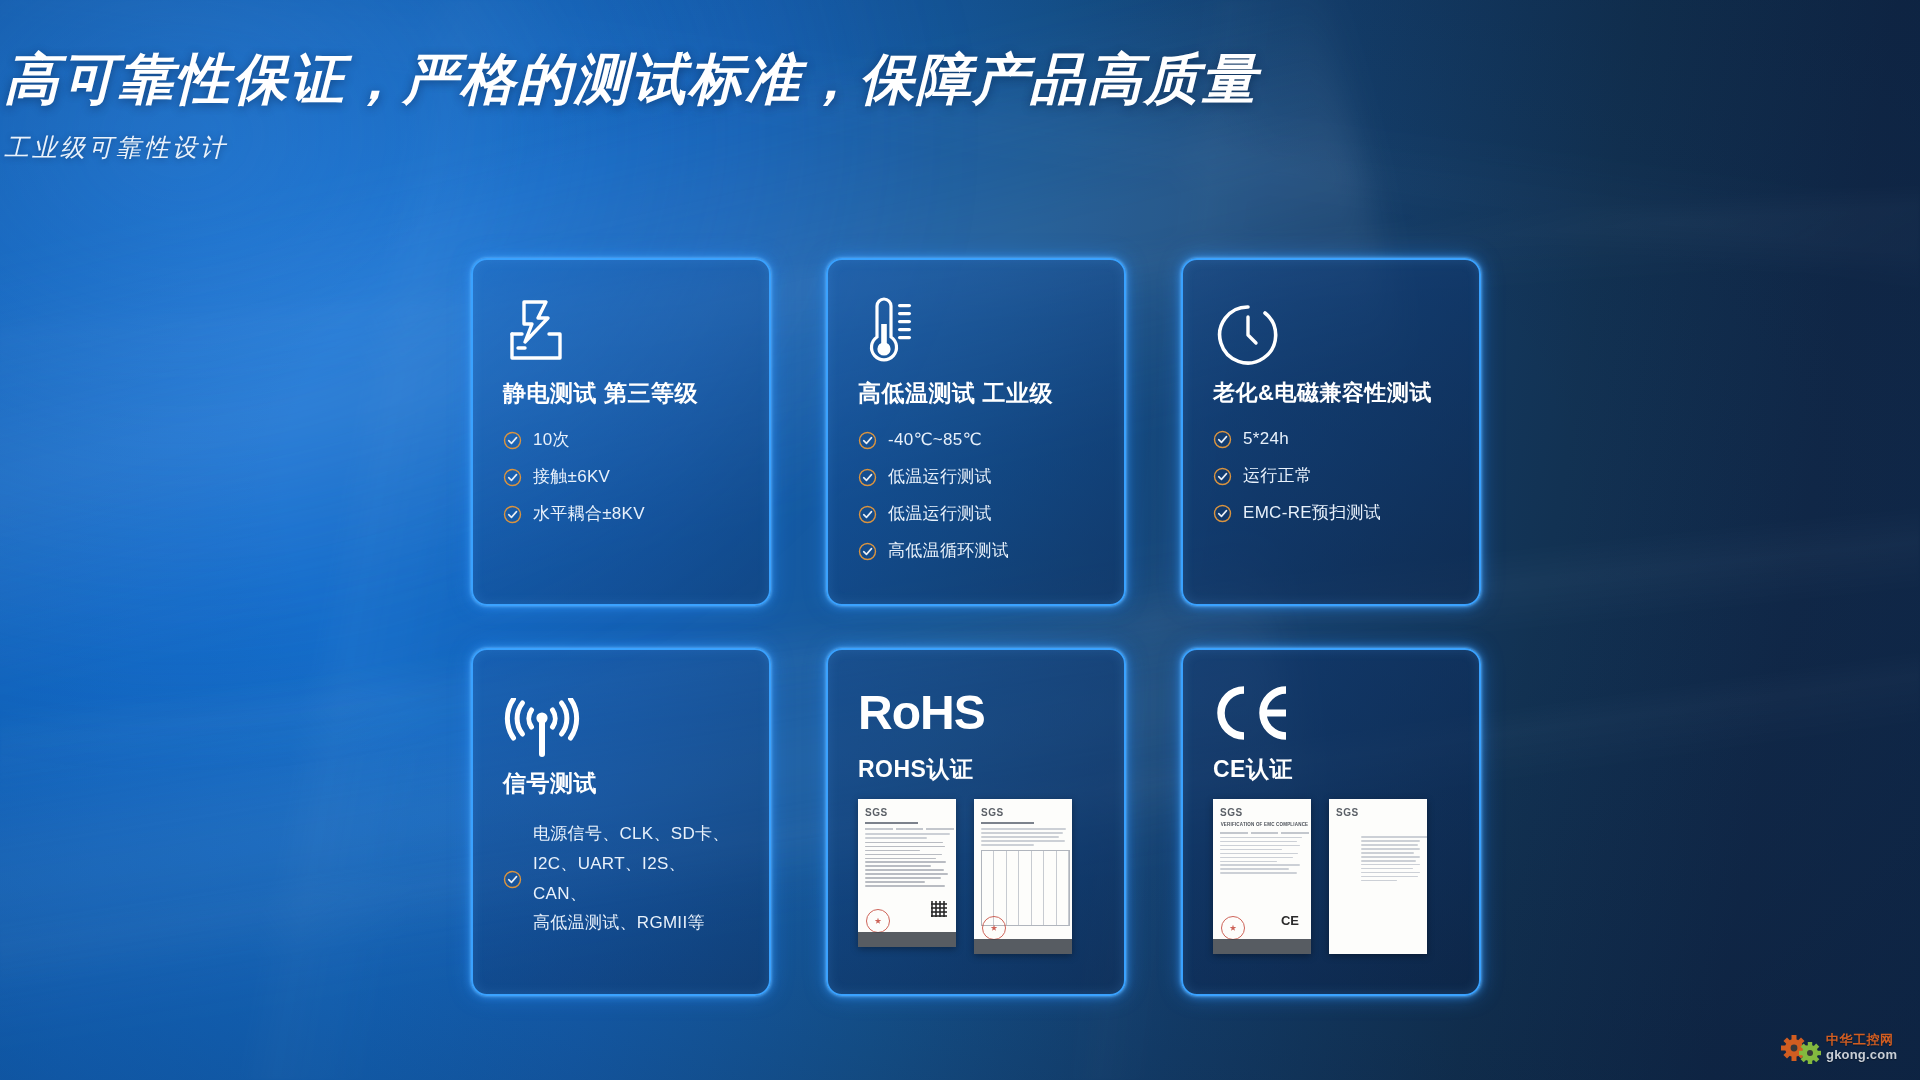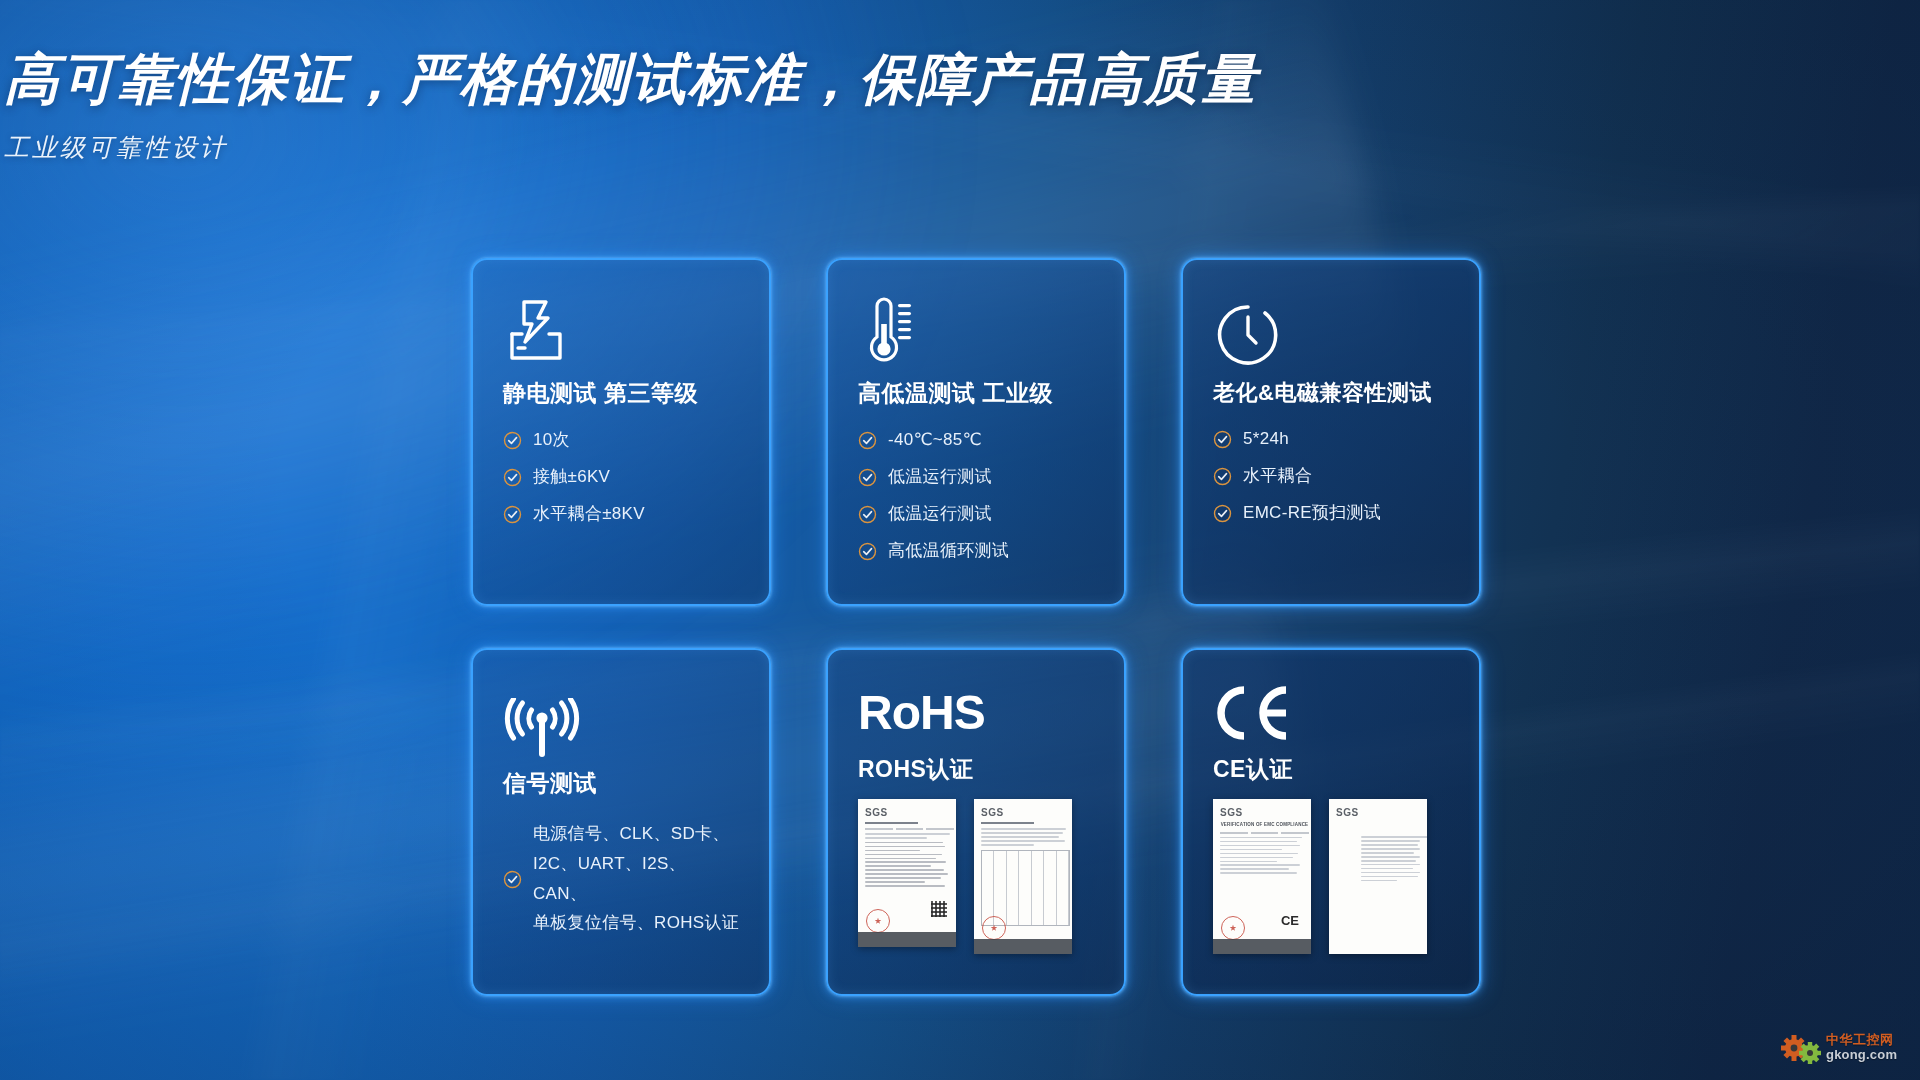--- a/index.html
+++ b/index.html
@@ -440,21 +440,21 @@
           </span>
           <span class="btxt">5*24h</span>
         </li>
         <li class="bullet">
           <span class="chk">
             <svg width="19" height="19" viewBox="0 0 20 20">
                 <circle cx="10" cy="10" r="8.4" fill="none" stroke="#d9933f" stroke-width="1.5"></circle>
                 <path d="M6 10.2 L8.9 13 L14.2 7" fill="none" stroke="#e9eef5" stroke-width="1.7" stroke-linecap="round" stroke-linejoin="round"></path>
               </svg>
           </span>
-          <span class="btxt">水平耦合</span>
+          <span class="btxt">运行正常</span>
         </li>
         <li class="bullet">
           <span class="chk">
             <svg width="19" height="19" viewBox="0 0 20 20">
                 <circle cx="10" cy="10" r="8.4" fill="none" stroke="#d9933f" stroke-width="1.5"></circle>
                 <path d="M6 10.2 L8.9 13 L14.2 7" fill="none" stroke="#e9eef5" stroke-width="1.7" stroke-linecap="round" stroke-linejoin="round"></path>
               </svg>
           </span>
           <span class="btxt">EMC-RE预扫测试</span>
         </li>
@@ -479,21 +479,21 @@
         <li class="bullet multiline">
           <span class="chk">
             <svg width="19" height="19" viewBox="0 0 20 20">
                 <circle cx="10" cy="10" r="8.4" fill="none" stroke="#d9933f" stroke-width="1.5"></circle>
                 <path d="M6 10.2 L8.9 13 L14.2 7" fill="none" stroke="#e9eef5" stroke-width="1.7" stroke-linecap="round" stroke-linejoin="round"></path>
               </svg>
           </span>
           <span class="btxt">
             <span>电源信号、CLK、SD卡、</span><br>
             <span>I2C、UART、I2S、CAN、</span><br>
-            <span>单板复位信号、ROHS认证</span>
+            <span>高低温测试、RGMII等</span>
           </span>
         </li>
       </ul>
     </div>
 
     <div class="card dim2">
       <div class="cert-logo-row">
         <span class="rohs-word">RoHS</span>
       </div>
       <div class="cert-sub">ROHS认证</div>

